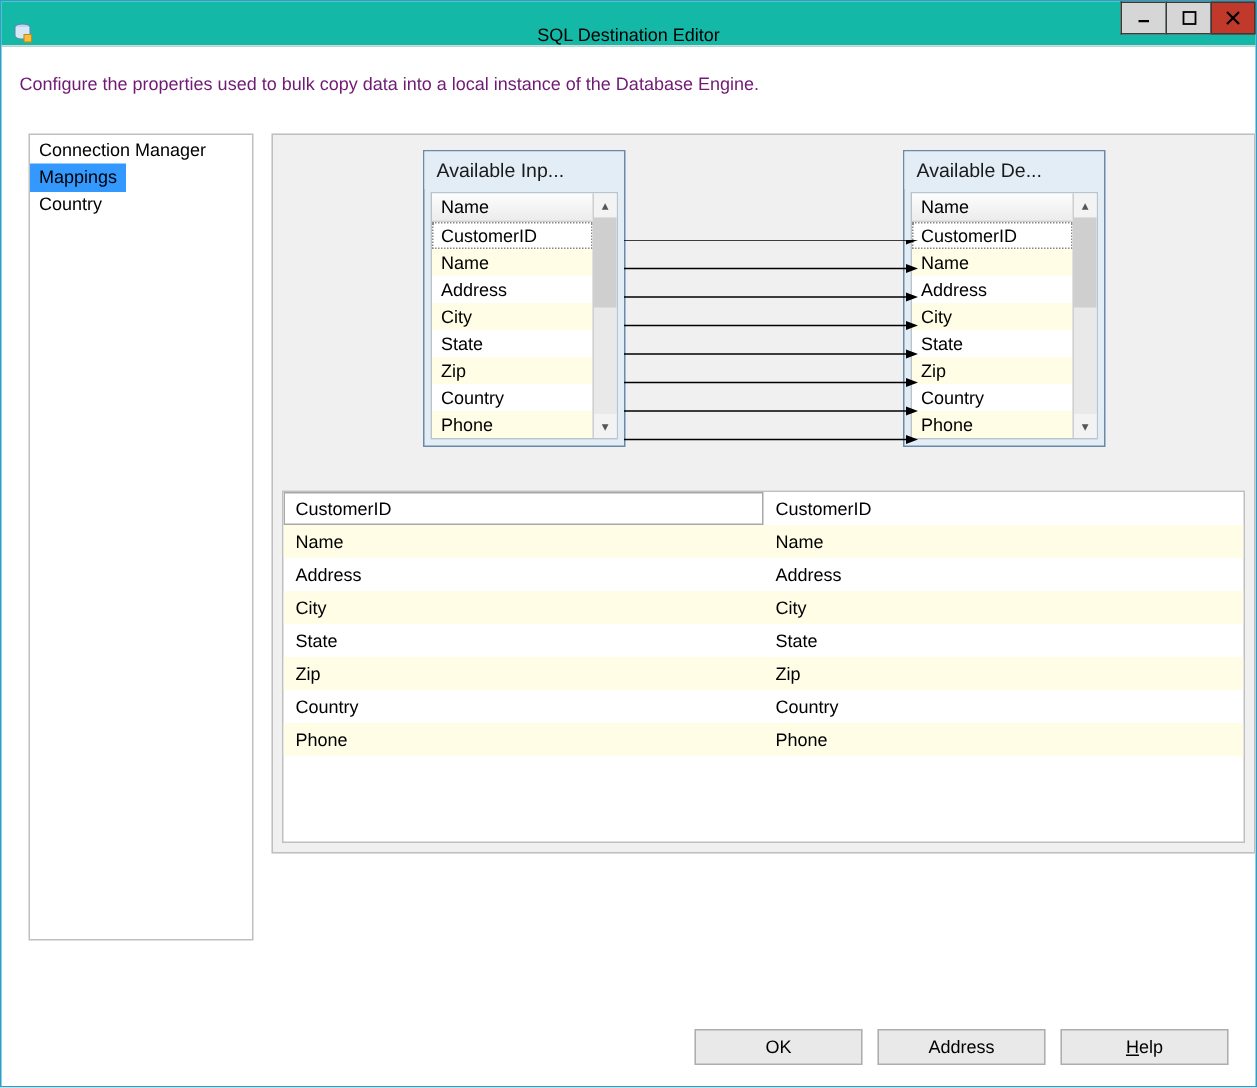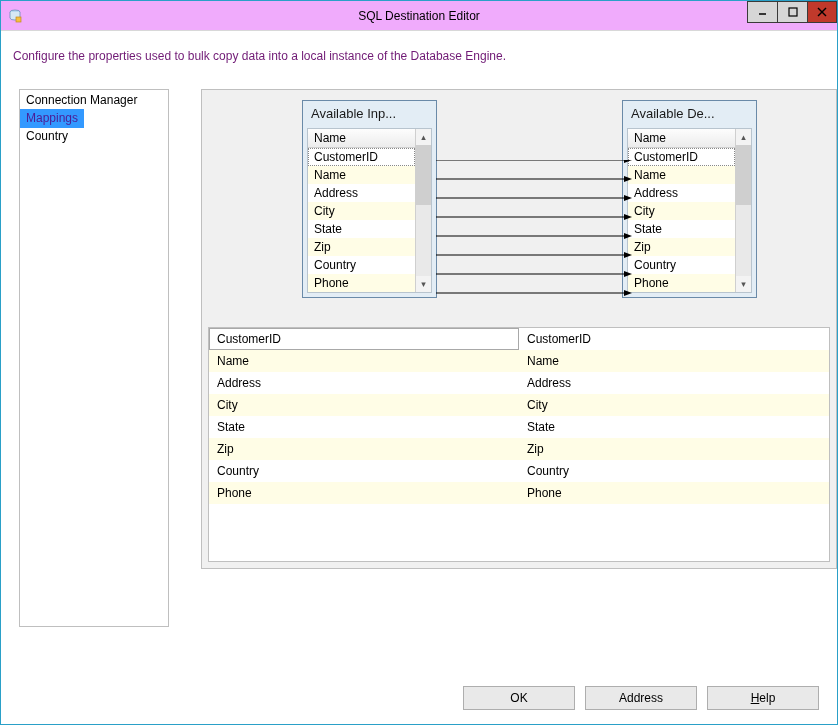--- a/index.html
+++ b/index.html
@@ -7,23 +7,23 @@
   body { font-family: "Segoe UI", Tahoma, sans-serif; font-size:12px; color:#000; }
 
   .window {
     width:838px; height:725px;
     border:1px solid #2aa0c8;
     background:#fff;
     display:flex; flex-direction:column;
     position:relative;
   }
   .titlebar {
-    height:30px; background:#f0abfc;
+    height:30px; background:#14b8a6;
     border-bottom:1px solid #d8d8d8;
-    display:flex; align-items:center;
+    display:flex; align-items:flex-end;
     position:relative;
   }
   .titlebar .icon {
     width:16px; height:16px; margin:0 6px;
     display:inline-block;
   }
   .titlebar .title-text {
     position:absolute; left:0; right:0; text-align:center;
     font-size:12px; color:#000;
     pointer-events:none;
@@ -43,36 +43,36 @@
   .win-close { background:#c0392b; color:#000; }
 
   .description {
     padding:18px 12px 22px 12px;
     font-size:12px; color:#701a75;
     border-bottom:0;
   }
 
   .body-area {
     flex:1; display:flex; padding:0 0 0 18px;
-    gap:32px;
+    gap:12px;
   }
   .nav-panel {
     width:150px; height:538px;
     border:1px solid #bfbfbf;
     background:#fff;
     padding:2px 0;
     margin-top:4px;
   }
   .nav-item {
     padding:1px 6px;
     cursor:default;
     font-size:12px;
   }
   .nav-item.selected {
-    background:#3399ff; color:#4c1d95;
+    background:#3399ff; color:#000000;
     display:inline-block;
   }
   .nav-item-row { line-height:17px; }
 
   .main-panel {
     flex:1; height:480px;
     border:1px solid #bfbfbf;
     position:relative;
     margin-top:4px;
     background:#f0f0f0;

